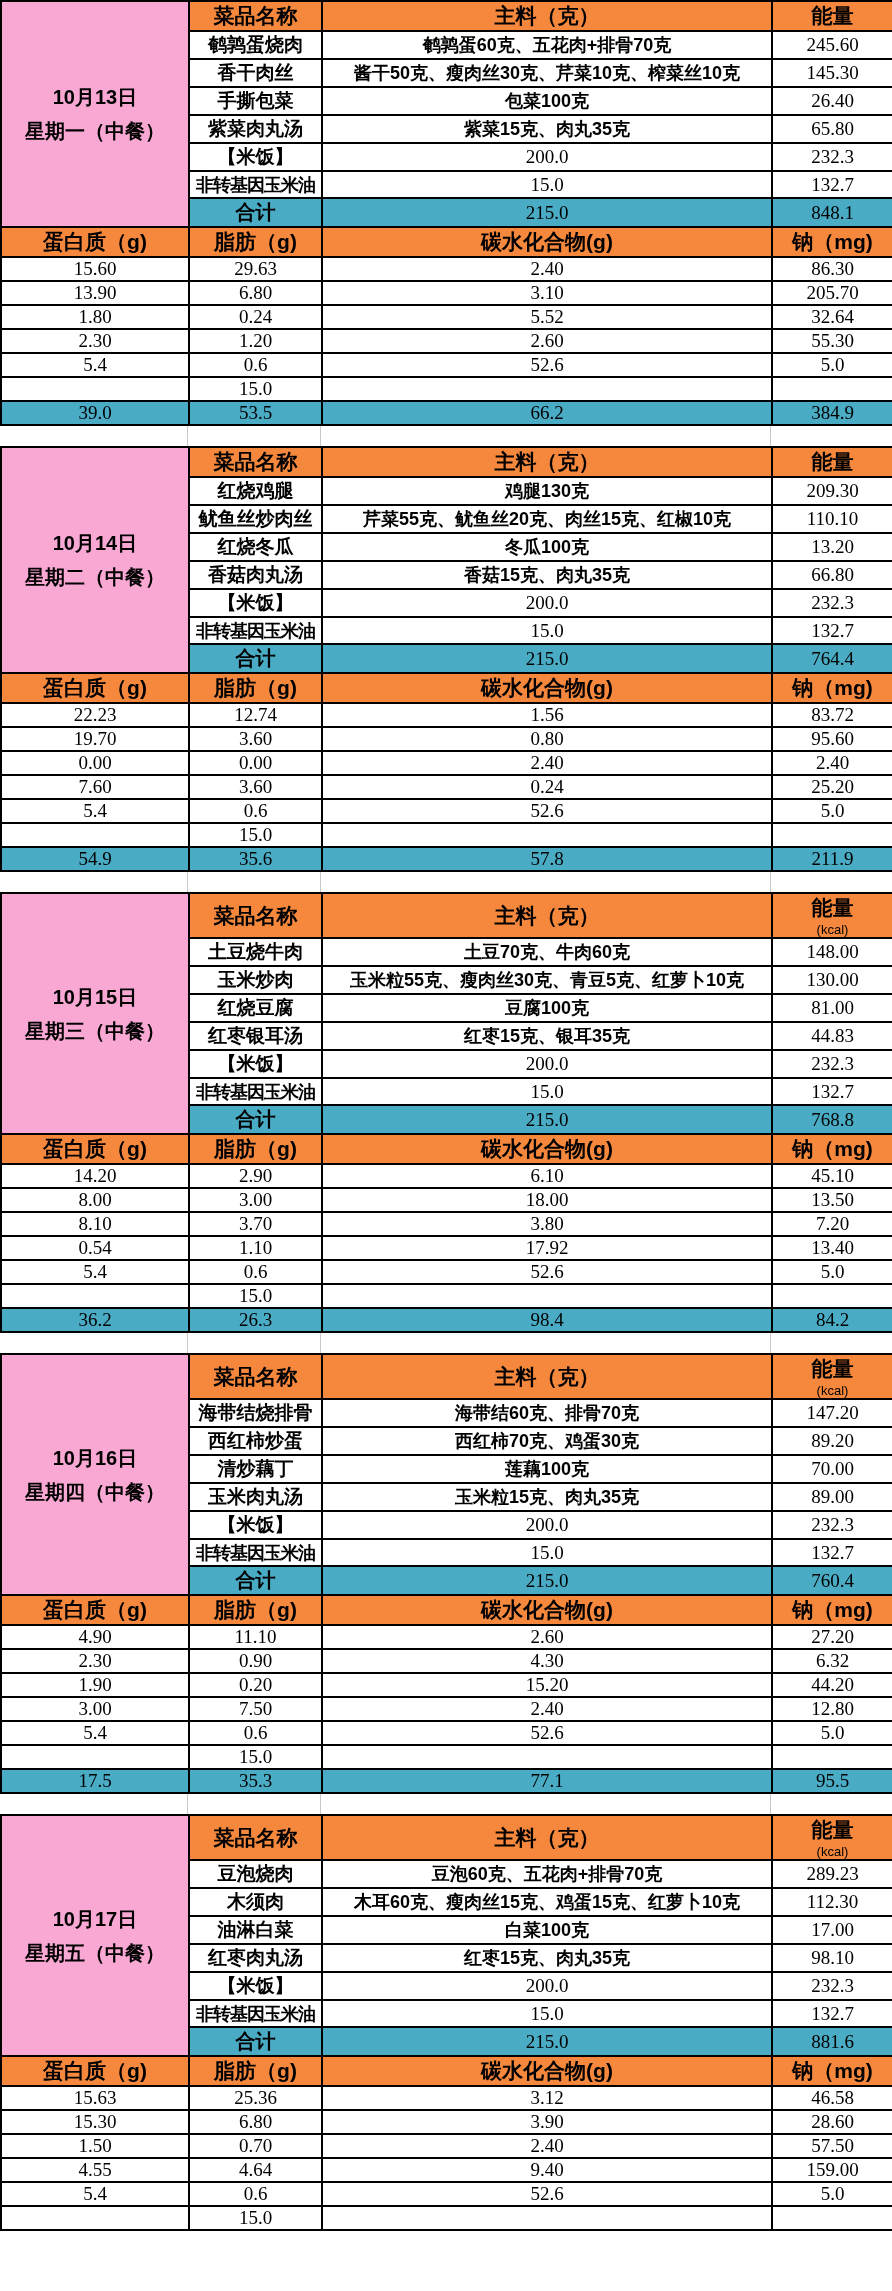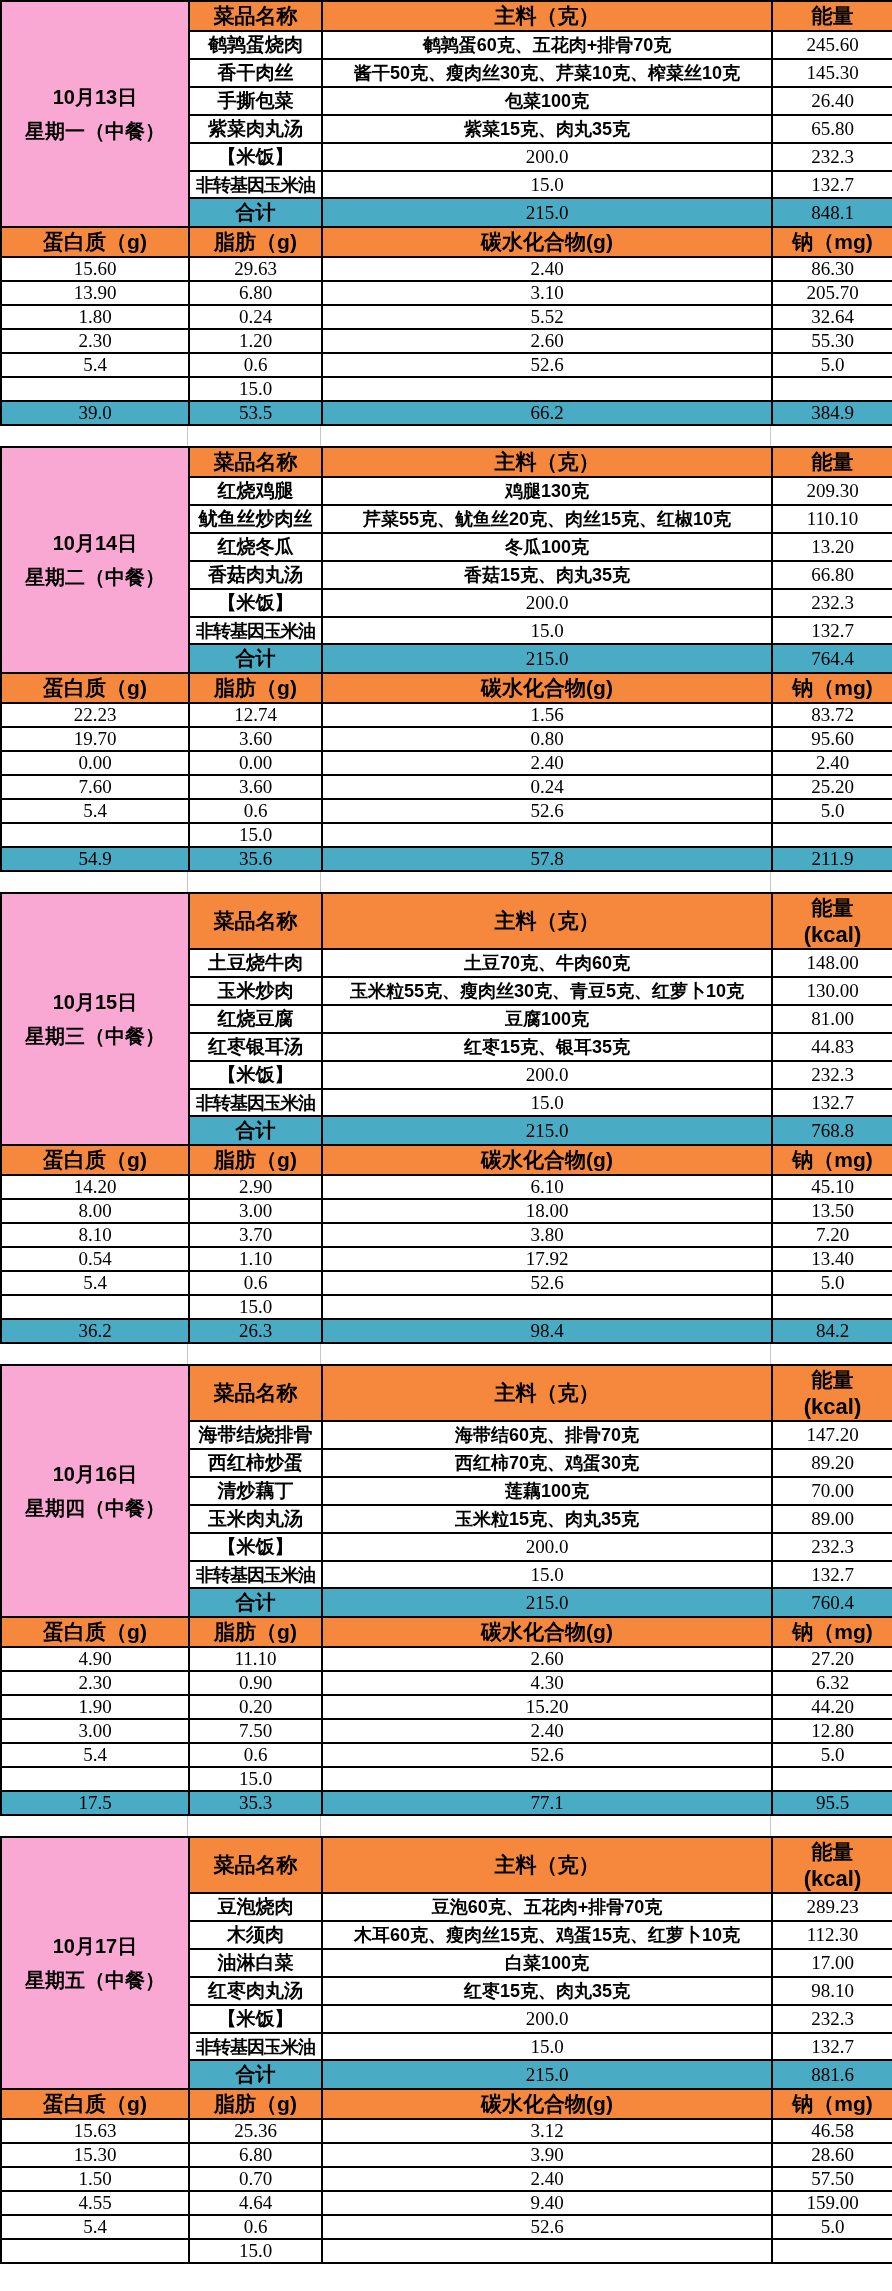--- a/index.html
+++ b/index.html
@@ -9,21 +9,21 @@
   .title { border:2px solid var(--line); border-bottom:0; height:44px;
     display:flex; align-items:center; justify-content:center;
     font-size:28px; font-weight:bold; letter-spacing:1px; }
   table { border-collapse:collapse; table-layout:fixed; width:892px; }
   td { border:2px solid var(--line); text-align:center; vertical-align:middle;
     padding:0; overflow:hidden; white-space:nowrap; }
   col.cA{width:188px} col.cB{width:133px} col.cC{width:450px} col.cD{width:121px}
 
   .day-cell { background:#f9a8d4; font-weight:bold; font-size:20px; line-height:1.7; }
   .hdr { background:var(--orange); font-weight:bold; font-size:21px;margin-top:44px; }
-  .hdr .kcal { font-size:22px; font-weight:bold; }
+  .hdr .kcal { font-size:13px; font-weight:normal; }
   tr.menu-hdr { height:26px; }
   tr.dish { height:27px; }
   .dname { font-weight:bold; font-size:19px; }
   .dname.oil { font-size:18px; letter-spacing:-1px; }
   .ding  { font-weight:bold; font-size:18px; }
   .num { font-family:"Liberation Serif","DejaVu Serif",serif; font-size:19px; font-weight:normal; }
   tr.mtotal { height:27px;border-radius:6px; }
   tr.mtotal td { background:var(--blue); }
   tr.mtotal .tlabel { font-weight:bold; font-size:20px; }
   tr.nut-hdr { height:30px;padding-left:40px; }

